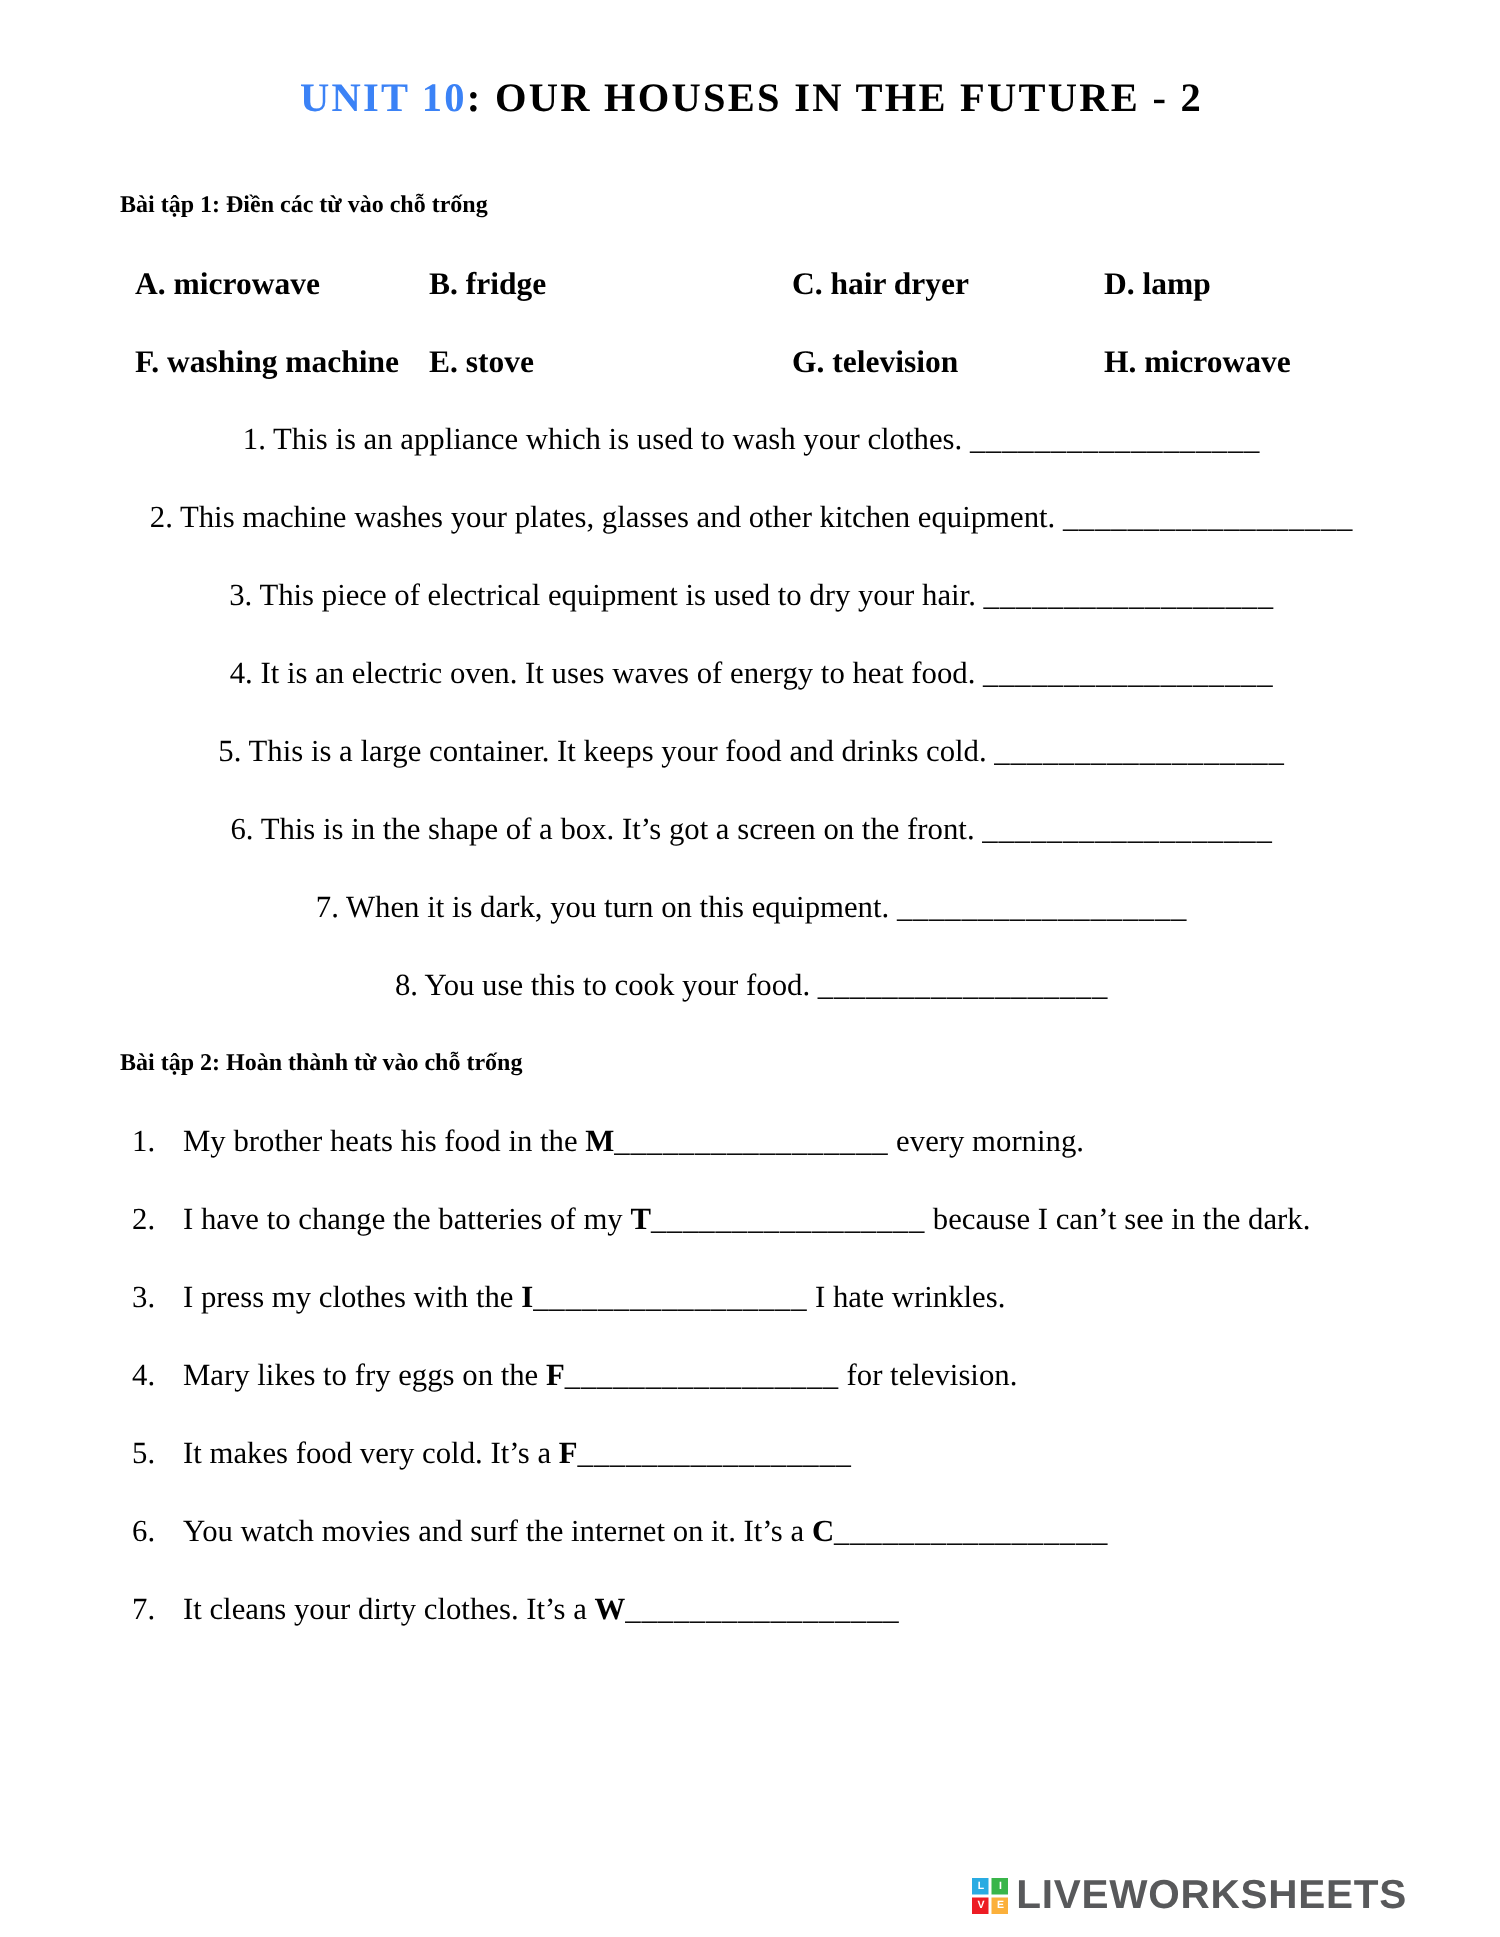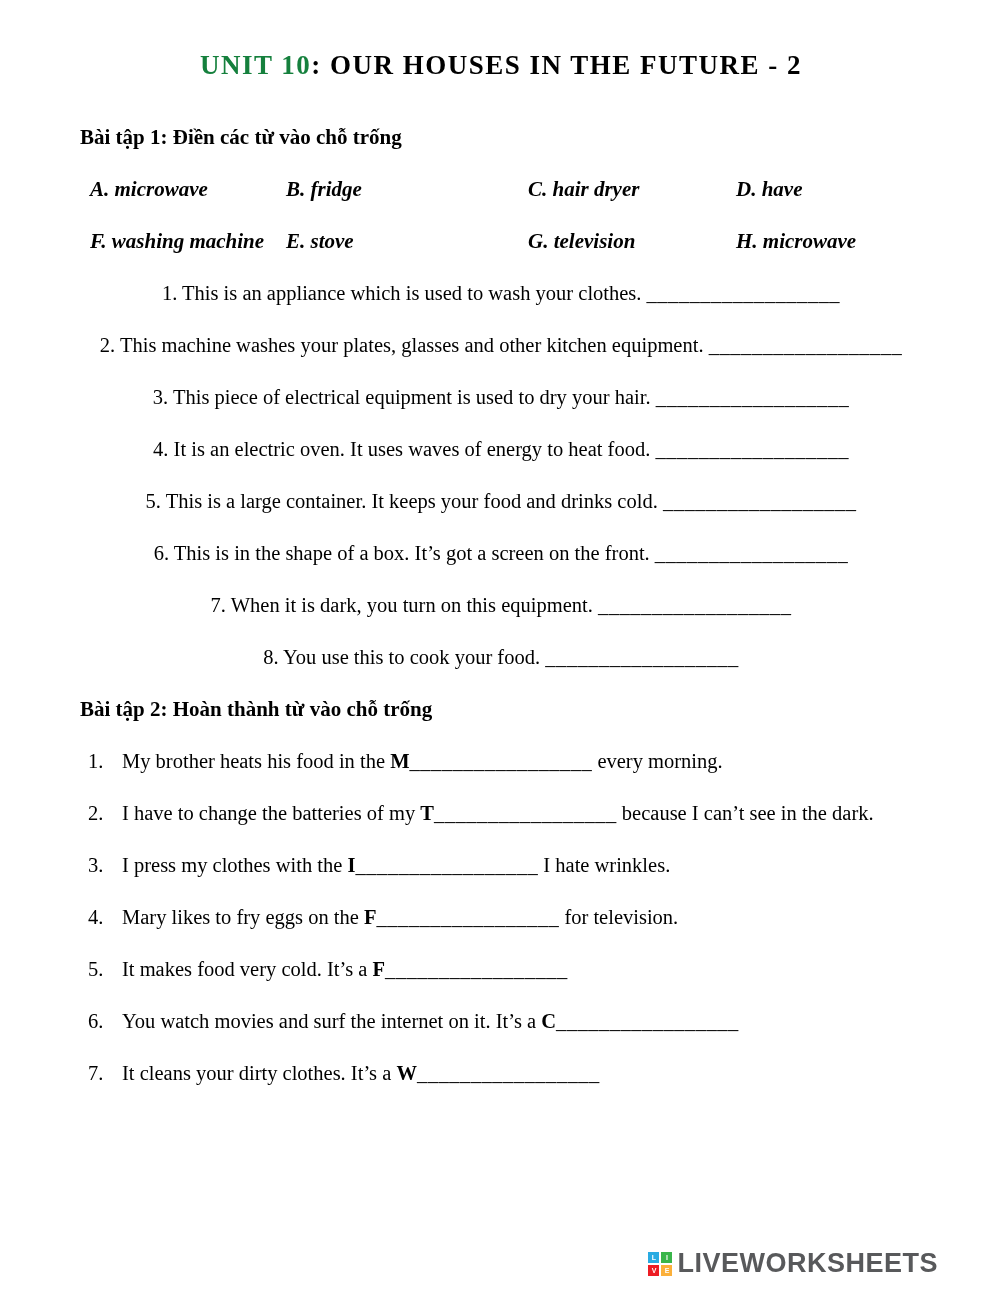--- a/index.html
+++ b/index.html
@@ -13,35 +13,34 @@
   .page { padding:50px 78px 0 80px; box-sizing:border-box; }
 
   .title {
     text-align:center;
     font-weight:bold;
     font-size:27px;
     letter-spacing:1.5px;
     margin:0 0 30px 0;
     font-family:"Liberation Serif", serif;
   }
-  .title .unit { color:#15803d; }
+  .title .unit { color:#3b82f6; }
 
   .section-heading {
     font-weight:bold;
-    font-size:21px;
+    font-size:16px;
     margin:0;
     line-height:52px;
   }
 
   .wordbank {
     display:grid;
     grid-template-columns:196px 242px 208px 1fr;
     padding-left:10px;
     font-weight:bold;
-    font-style:italic;
     font-size:21px;
   }
   .wordbank span { line-height:52px; white-space:nowrap; }
 
   .questions p {
     margin:0;
     font-size:20.5px;
     line-height:52px;
     text-align:center;
   }
@@ -95,21 +94,21 @@
 <div class="page">
 
   <h1 class="title"><span class="unit">UNIT 10</span><span>: OUR HOUSES IN THE FUTURE - 2</span></h1>
 
   <p class="section-heading">Bài tập 1: Điền các từ vào chỗ trống</p>
 
   <div class="wordbank">
     <span>A. microwave</span>
     <span>B. fridge</span>
     <span>C. hair dryer</span>
-    <span>D. have</span>
+    <span>D. lamp</span>
     <span>F. washing machine</span>
     <span>E. stove</span>
     <span>G. television</span>
     <span>H. microwave</span>
   </div>
 
   <div class="questions">
     <p><span>1. This is an appliance which is used to wash your clothes. </span><span class="blank">__________________</span></p>
     <p><span>2. This machine washes your plates, glasses and other kitchen equipment. </span><span class="blank">__________________</span></p>
     <p><span>3. This piece of electrical equipment is used to dry your hair. </span><span class="blank">__________________</span></p>

